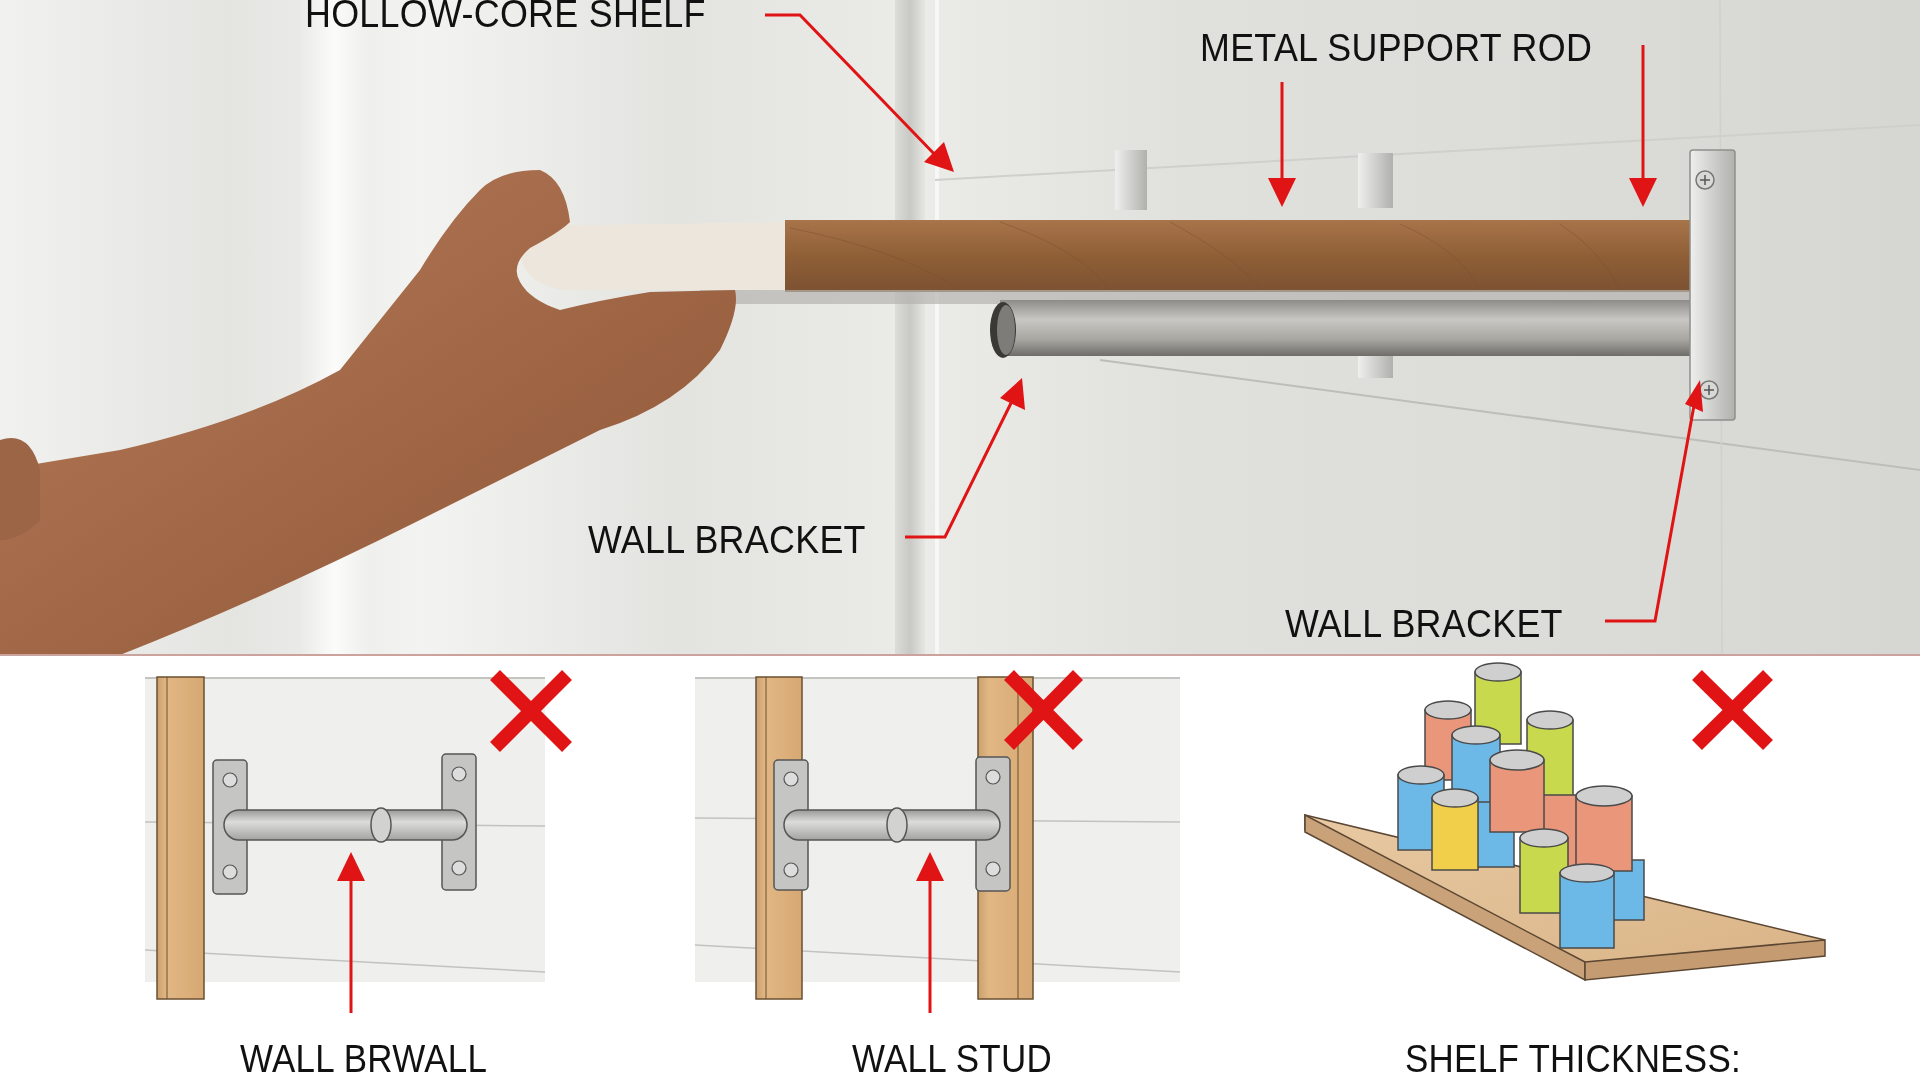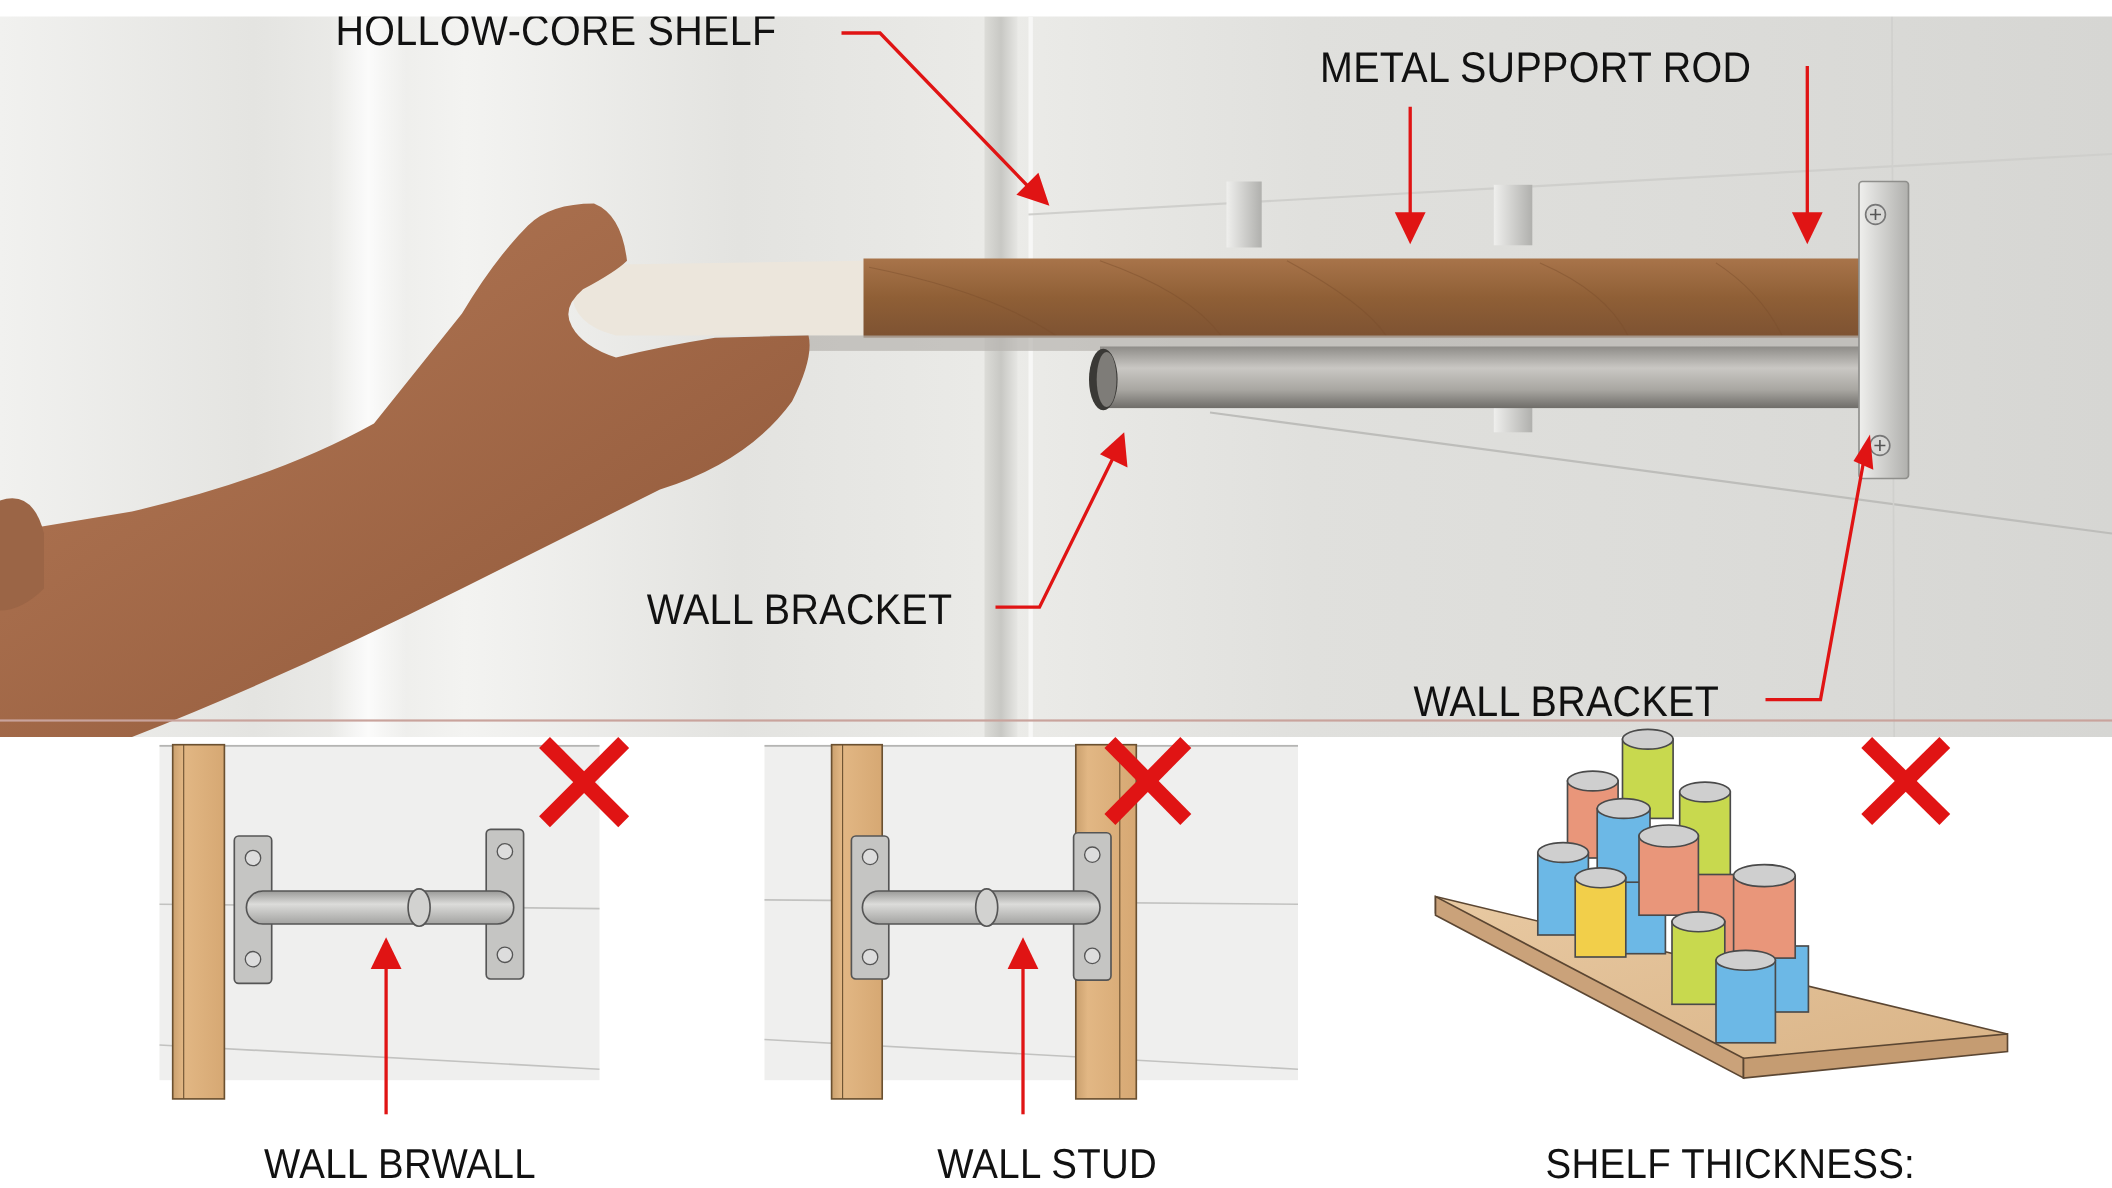--- a/index.html
+++ b/index.html
@@ -1,19 +1,19 @@
 <!DOCTYPE html>
 <html><head>
 <meta charset="utf-8">
 <style>
   html, body { margin: 0; padding: 0; }
   body { width: 1920px; height: 1080px; overflow: hidden; background: #ffffff; position: relative;
          font-family: "Liberation Sans", "DejaVu Sans", sans-serif; }
   .photo { position: absolute; left: 0; top: 0; width: 1920px; height: 655px; overflow: hidden;
-           background: linear-gradient(90deg, #f1f1ef 0%, #e4e4e1 12%, #f3f3f1 22%, #e3e3e0 35%, #ebebe8 48%, #e0e0dd 62%, #dcdcd9 80%, #d6d6d3 100%); margin-top: 15px; }
+           background: linear-gradient(90deg, #f1f1ef 0%, #e4e4e1 12%, #f3f3f1 22%, #e3e3e0 35%, #ebebe8 48%, #e0e0dd 62%, #dcdcd9 80%, #d6d6d3 100%); }
   .photo .pillar { position: absolute; top: 0; height: 655px; }
   .divider { position: absolute; left: 0; top: 654px; width: 1920px; height: 2px; background: #c9a39c; }
   .label { position: absolute; color: #111; font-size: 39px; letter-spacing: 0.3px; white-space: nowrap; line-height: 1; transform: scaleX(0.92); transform-origin: left top; }
   .label.bottom { font-size: 38px; }
   svg.overlay { position: absolute; left: 0; top: 0; }
 </style>
 </head>
 <body>
 
 <div class="photo">

